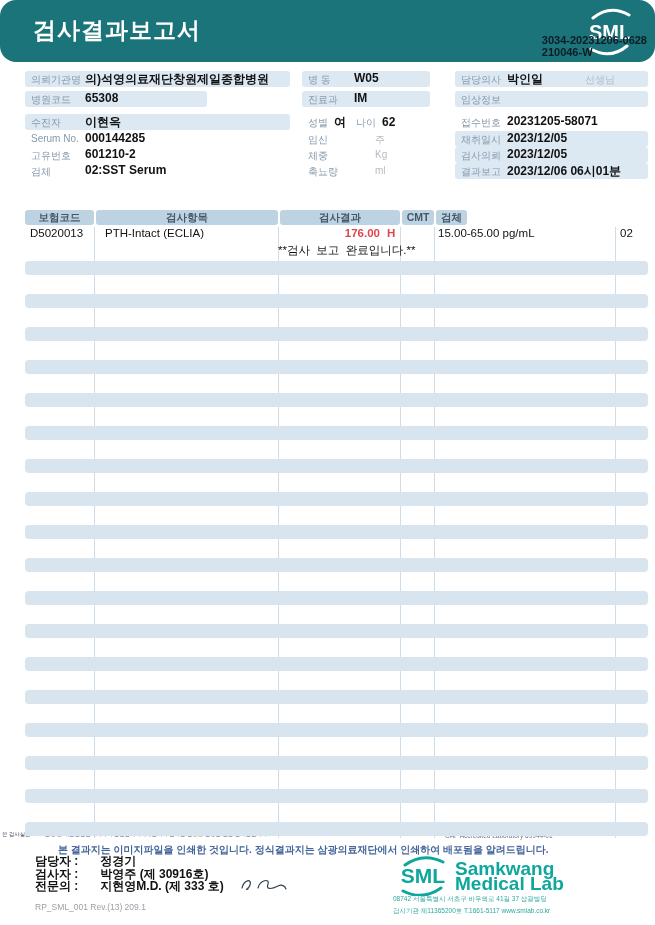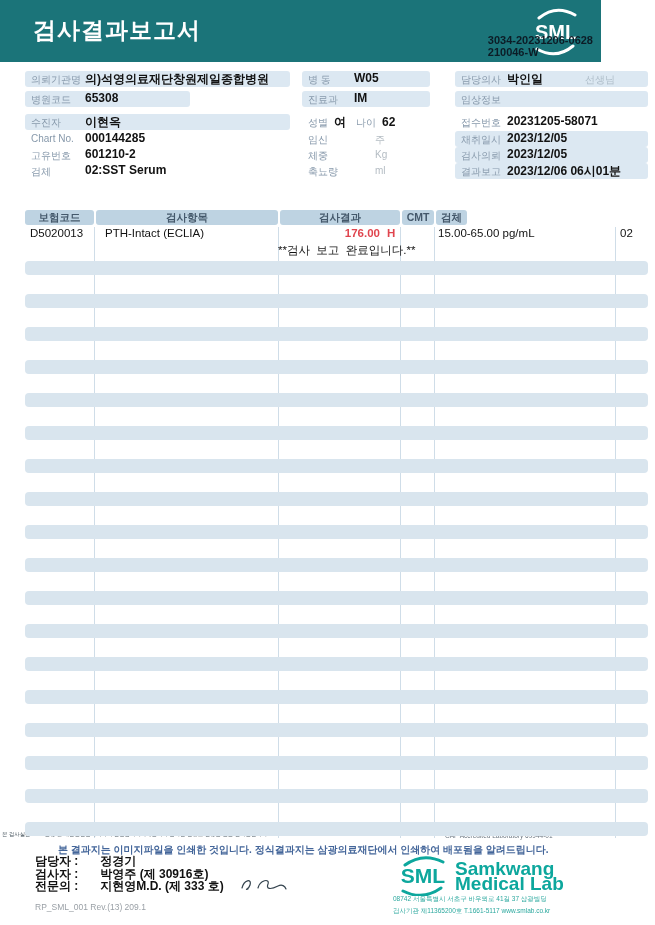--- a/index.html
+++ b/index.html
@@ -2,21 +2,21 @@
 <html><head>
 <meta charset="utf-8">
 <style>
   html,body{margin:0;padding:0;background:#e9e9e9;}
   .page{
     position:relative;width:655px;height:925px;background:#ffffff;
     font-family:"Liberation Sans","DejaVu Sans",sans-serif;
     overflow:hidden;margin:0 auto;
   }
   
-  .banner{position:absolute;left:0;top:0;width:601px;height:62px;background:#1b7479;}
+  .banner{position:absolute;left:0;top:0;width:655px;height:62px;background:#1b7479;border-radius:16px;}
   .banner-title{position:absolute;left:33px;top:15px;font-size:23px;font-weight:bold;color:#ffffff;letter-spacing:1px;}
   .banner-logo{position:absolute;right:16px;top:6px;width:58px;height:52px;}
   .doc-ids{position:absolute;right:8px;top:34px;text-align:left;color:#0c1c26;font-size:11px;font-weight:bold;line-height:12px;z-index:3;}
   
   .field{position:absolute;height:16px;font-size:10px;}
   .field.bar{background:#dce8f2;border-radius:3px;}
   .field .lab{position:absolute;left:6px;top:2px;color:#8799ab;}
   .field .val{position:absolute;top:0px;font-size:12px;font-weight:bold;color:#121212;white-space:nowrap;}
   .field .suffix{position:absolute;top:2px;color:#aebdc9;font-size:10px;}
   .field .unit{position:absolute;top:2px;color:#b4bcc3;font-size:10px;}
@@ -65,30 +65,30 @@
     <div class="doc-ids">
       <div>3034-20231206-0628</div>
       <div>210046-W</div>
     </div>
   </div>
 
   <div class="field bar c1" style="left:25px;top:71px;width:265px;">
     <span class="lab">의뢰기관명</span>
     <span class="val">의)석영의료재단창원제일종합병원</span>
   </div>
-  <div class="field bar c1" style="left:25px;top:91px;width:165px;">
+  <div class="field bar c1" style="left:25px;top:91px;width:145px;padding-left:37px;">
     <span class="lab">병원코드</span>
     <span class="val">65308</span>
   </div>
   <div class="field bar c1" style="left:25px;top:114px;width:265px;">
     <span class="lab">수진자</span>
     <span class="val">이현옥</span>
   </div>
   <div class="field c1" style="left:25px;top:131px;width:265px;">
-    <span class="lab">Chart No.</span>
+    <span class="lab">Serum No.</span>
     <span class="val">000144285</span>
   </div>
   <div class="field c1" style="left:25px;top:147px;width:265px;">
     <span class="lab">고유번호</span>
     <span class="val">601210-2</span>
   </div>
   <div class="field c1" style="left:25px;top:163px;width:265px;">
     <span class="lab">검체</span>
     <span class="val">02:SST Serum</span>
   </div>

